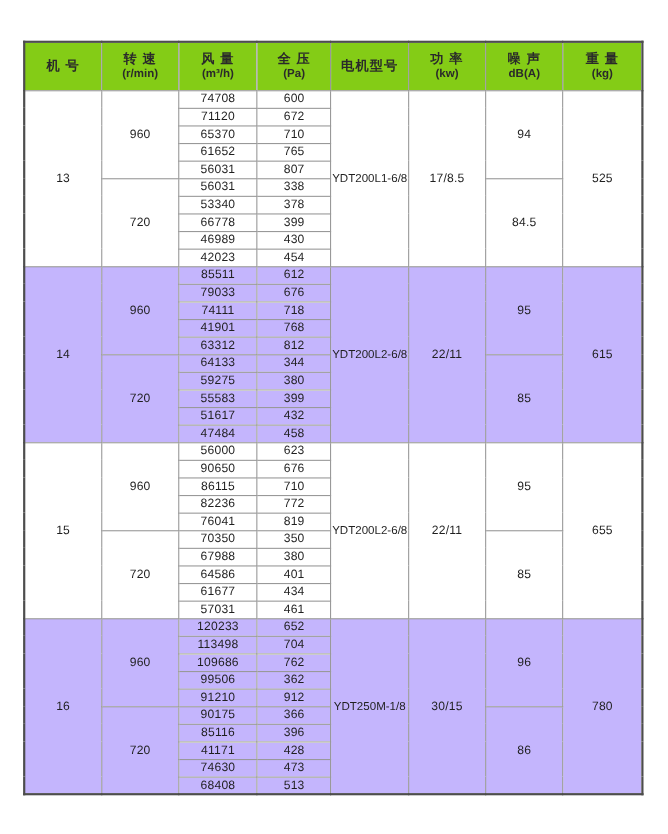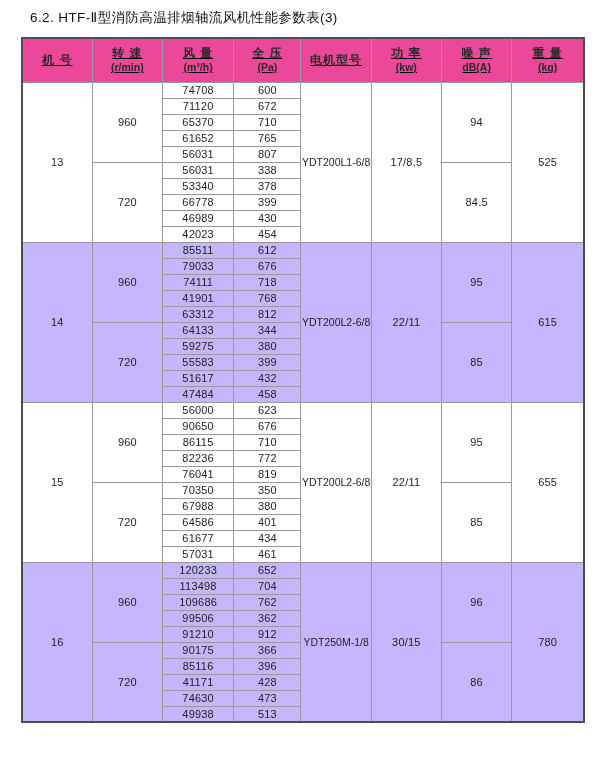--- a/index.html
+++ b/index.html
@@ -2,33 +2,32 @@
 <html><head>
 <meta charset="utf-8">
 <style>
   html,body{margin:0;padding:0;background:#fff;}
   .page{position:relative;width:607px;height:758px;background:#ffffff;overflow:hidden;
         font-family:"Liberation Sans", sans-serif;}
   .title{position:absolute;left:30px;top:9px;font-size:13.5px;color:#111;letter-spacing:.4px;white-space:nowrap;}
   table.perf{position:absolute;left:21px;top:37px;width:564px;border-collapse:collapse;
         table-layout:fixed;border:2px solid #4d4d4d;}
   th,td{border:1px solid #999;text-align:center;vertical-align:middle;padding:0;overflow:hidden;}
-  thead tr{height:44px;background:#ec4899;text-decoration:underline;}
+  thead tr{height:44px;background:#84cc16;}
   tbody tr{height:16px;}
   tbody.shaded td{background:#c4b5fd;}
   td{font-size:11px;color:#1f1f1f;letter-spacing:.2px;}
   .hl1{font-size:12px;color:#2a2a2a;letter-spacing:1px;line-height:15px;}
   .hl2{font-size:10.5px;color:#2a2a2a;letter-spacing:0;line-height:13px;}
   .motor-cell{font-size:10.5px;letter-spacing:0;}
 </style>
 </head>
 <body>
 
 <div class="page">
-  <div class="title">6.2. HTF-Ⅱ型消防高温排烟轴流风机性能参数表(3)</div>
 
   <table class="perf">
     <colgroup>
       <col style="width:70px">
         <col style="width:70px">
         <col style="width:71px">
         <col style="width:67px">
       <col style="width:70px">
         <col style="width:70px">
         <col style="width:70px">
@@ -261,18 +260,18 @@
         </tr>
       <tr>
           <td>41171</td>
           <td>428</td>
         </tr>
       <tr>
           <td>74630</td>
           <td>473</td>
         </tr>
       <tr>
-          <td>49938</td>
+          <td>68408</td>
           <td>513</td>
         </tr>
     </tbody>
   </table>
 </div>
 
 </body></html>

